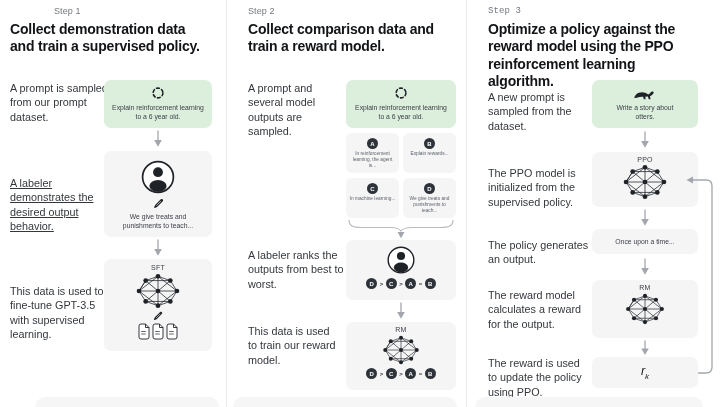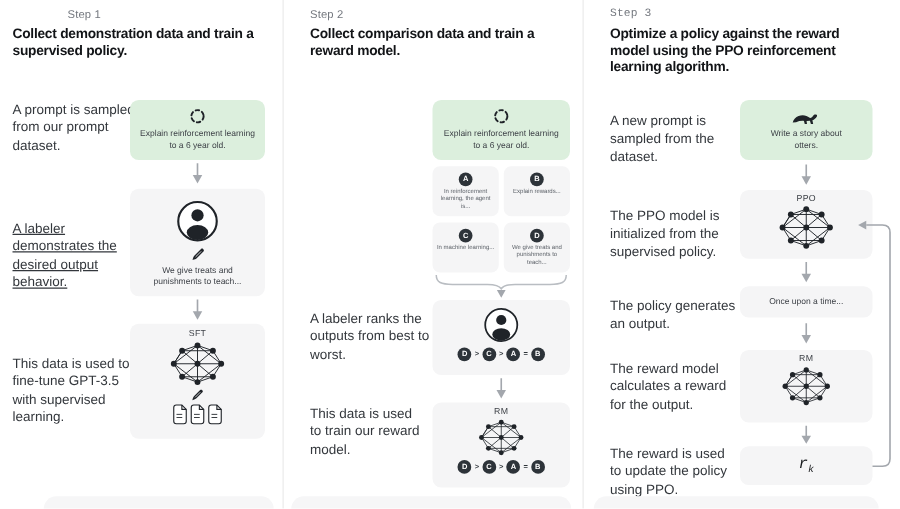--- a/index.html
+++ b/index.html
@@ -1,35 +1,35 @@
 <!DOCTYPE html>
 <html><head>
 <meta charset="utf-8">
 <style>
   html,body{margin:0;padding:0;background:#ffffff;}
   .canvas{position:relative;width:720px;height:407px;background:#ffffff;overflow:hidden;
           font-family:"Liberation Sans","DejaVu Sans",sans-serif;color:#2f3237;}
   .abs{position:absolute;}
   .col-divider{position:absolute;top:0;bottom:0;width:1px;background:#ececec;}
   .step-label{font-size:9px;color:#73777e;letter-spacing:.1px;}
-  .col-title{font-size:11px;font-weight:bold;color:#121417;line-height:1.24;letter-spacing:-.2px;}
+  .col-title{font-size:14px;font-weight:bold;color:#121417;line-height:1.24;letter-spacing:-.2px;}
   .caption{font-size:10.8px;line-height:1.34;color:#33373c;}
   .box{position:absolute;border-radius:7px;display:flex;flex-direction:column;align-items:center;}
   .box.green{background:#dcefdd;}
   .box.gray{background:#f5f5f6;}
   .box-text{font-size:6.8px;line-height:1.35;color:#3d4147;text-align:center;}
   .tag{font-size:7px;color:#3d4147;letter-spacing:.3px;}
   .badge{width:11px;height:11px;border-radius:50%;background:#2d3339;color:#ffffff;
          font-size:6px;font-weight:bold;display:flex;align-items:center;justify-content:center;flex:0 0 auto;}
   .mini-text{font-size:4.8px;line-height:1.3;color:#5d6269;text-align:center;padding:0 3px;}
   .rank-row{display:flex;align-items:center;gap:2.5px;}
   .rank-sep{font-size:6px;color:#2d3339;font-weight:bold;}
   .out-box{position:absolute;width:53px;height:40px;border-radius:6px;background:#f5f5f6;
            display:flex;flex-direction:column;align-items:center;}
-  .serif-math{font-family:Liberation Mono, monospace;font-style:italic;font-size:12.5px;color:#17191c;}
+  .serif-math{font-family:Liberation Sans, sans-serif;font-style:italic;font-size:12.5px;color:#17191c;}
   .bottom-card{position:absolute;top:397px;height:12px;background:#f6f6f7;border-radius:10px 10px 0 0;}
   svg{display:block;}
 </style>
 </head>
 <body>
 
 <svg width="0" height="0" style="position:absolute" aria-hidden="true">
   <defs>
     <symbol id="icon-sampling" viewBox="0 0 16 16">
       <circle cx="8" cy="8" r="5.6" fill="none" stroke="#1f2328" stroke-width="1.8" stroke-dasharray="3.2 2.8" stroke-linecap="round"></circle>
@@ -136,20 +136,21 @@
         <use href="#icon-pen"></use>
       </svg>
     <svg width="42" height="18" style="margin-top:1px;">
         <use href="#icon-docs"></use>
       </svg>
   </div>
 
   <div class="abs step-label" style="left:248px;top:6px;">Step 2</div>
   <div class="abs col-title" style="left:248px;top:21px;width:212px;">Collect comparison data and train a reward model.</div>
 
+  <div class="abs caption" style="left:248px;top:81px;width:84px;">A prompt and several model outputs are sampled.</div>
   <div class="abs caption" style="left:248px;top:324px;width:92px;">This data is used to train our reward model.</div>
   <div class="abs caption" style="left:248px;top:248px;width:100px;">A labeler ranks the outputs from best to worst.</div>
 
   <div class="box green" style="left:346px;top:80px;width:110px;height:48px;">
     <svg width="14" height="14" style="margin-top:6px;">
         <use href="#icon-sampling"></use>
       </svg>
     <div class="box-text" style="width:94px;margin-top:3px;">Explain reinforcement learning to a 6 year old.</div>
   </div>
 

